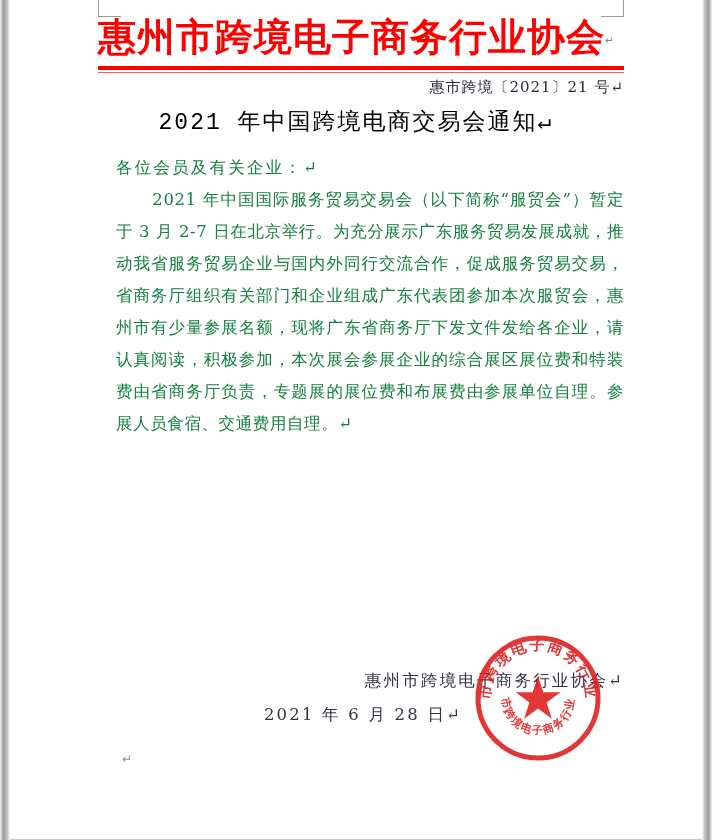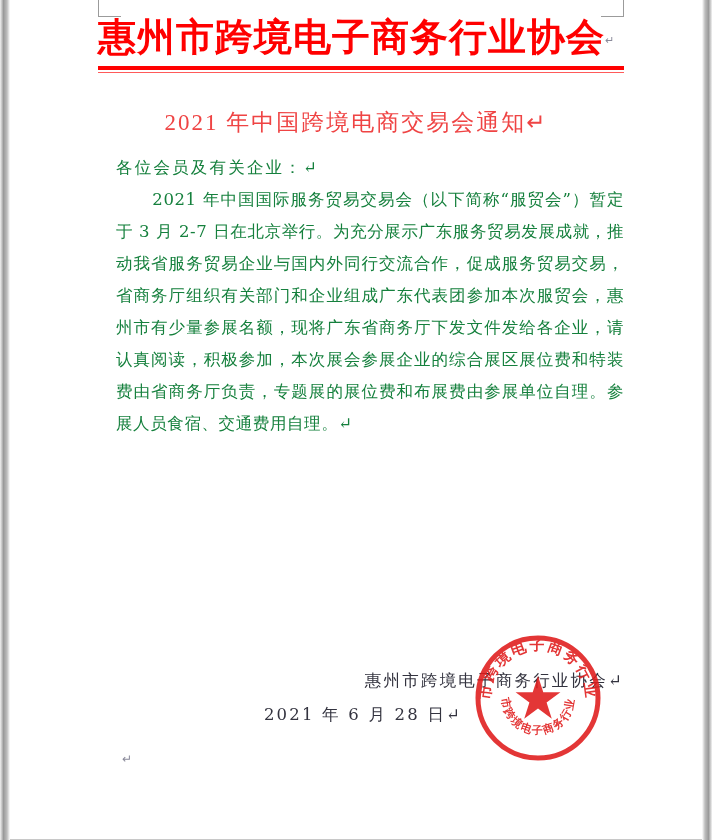--- a/index.html
+++ b/index.html
@@ -123,24 +123,24 @@
     white-space: nowrap;
   }
 
   
   .doc-title {
     position: absolute;
     left: 0;
     right: 0;
     top: 106px;
     text-align: center;
-    font-family: Liberation Serif, serif;
+    font-family: Liberation Mono, monospace;
     font-size: 23px;
     line-height: 34px;
-    color: #ef4444;
+    color: #000000;
     letter-spacing: 2px;
     white-space: nowrap;
   }
 
   
   .body-block {
     position: absolute;
     left: 106px;
     top: 152px;
     width: 508px;
@@ -221,20 +221,21 @@
     <div class="letterhead">
       <span class="letterhead-title">惠州市跨境电子商务行业协会</span><span class="pilcrow">↵</span>
     </div>
 
     <div class="rule-wrap">
       <div class="rule-thick"></div>
       <div class="rule-gap"></div>
       <div class="rule-thin"></div>
     </div>
 
+    <div class="docnumber">惠市跨境〔2021〕21 号↵</div>
 
     <div class="doc-title">2021 年中国跨境电商交易会通知↵</div>
 
     <div class="body-block">
       <p class="para salutation">各位会员及有关企业：↵</p>
       <p class="para indent">2021 年中国国际服务贸易交易会（以下简称“服贸会”）暂定于 3 月 2-7 日在北京举行。为充分展示广东服务贸易发展成就，推动我省服务贸易企业与国内外同行交流合作，促成服务贸易交易，省商务厅组织有关部门和企业组成广东代表团参加本次服贸会，惠州市有少量参展名额，现将广东省商务厅下发文件发给各企业，请认真阅读，积极参加，本次展会参展企业的综合展区展位费和特装费由省商务厅负责，专题展的展位费和布展费由参展单位自理。参展人员食宿、交通费用自理。↵</p>
     </div>
 
     <div class="signature-block">
       <div class="sig-line">惠州市跨境电子商务行业协会↵</div>

